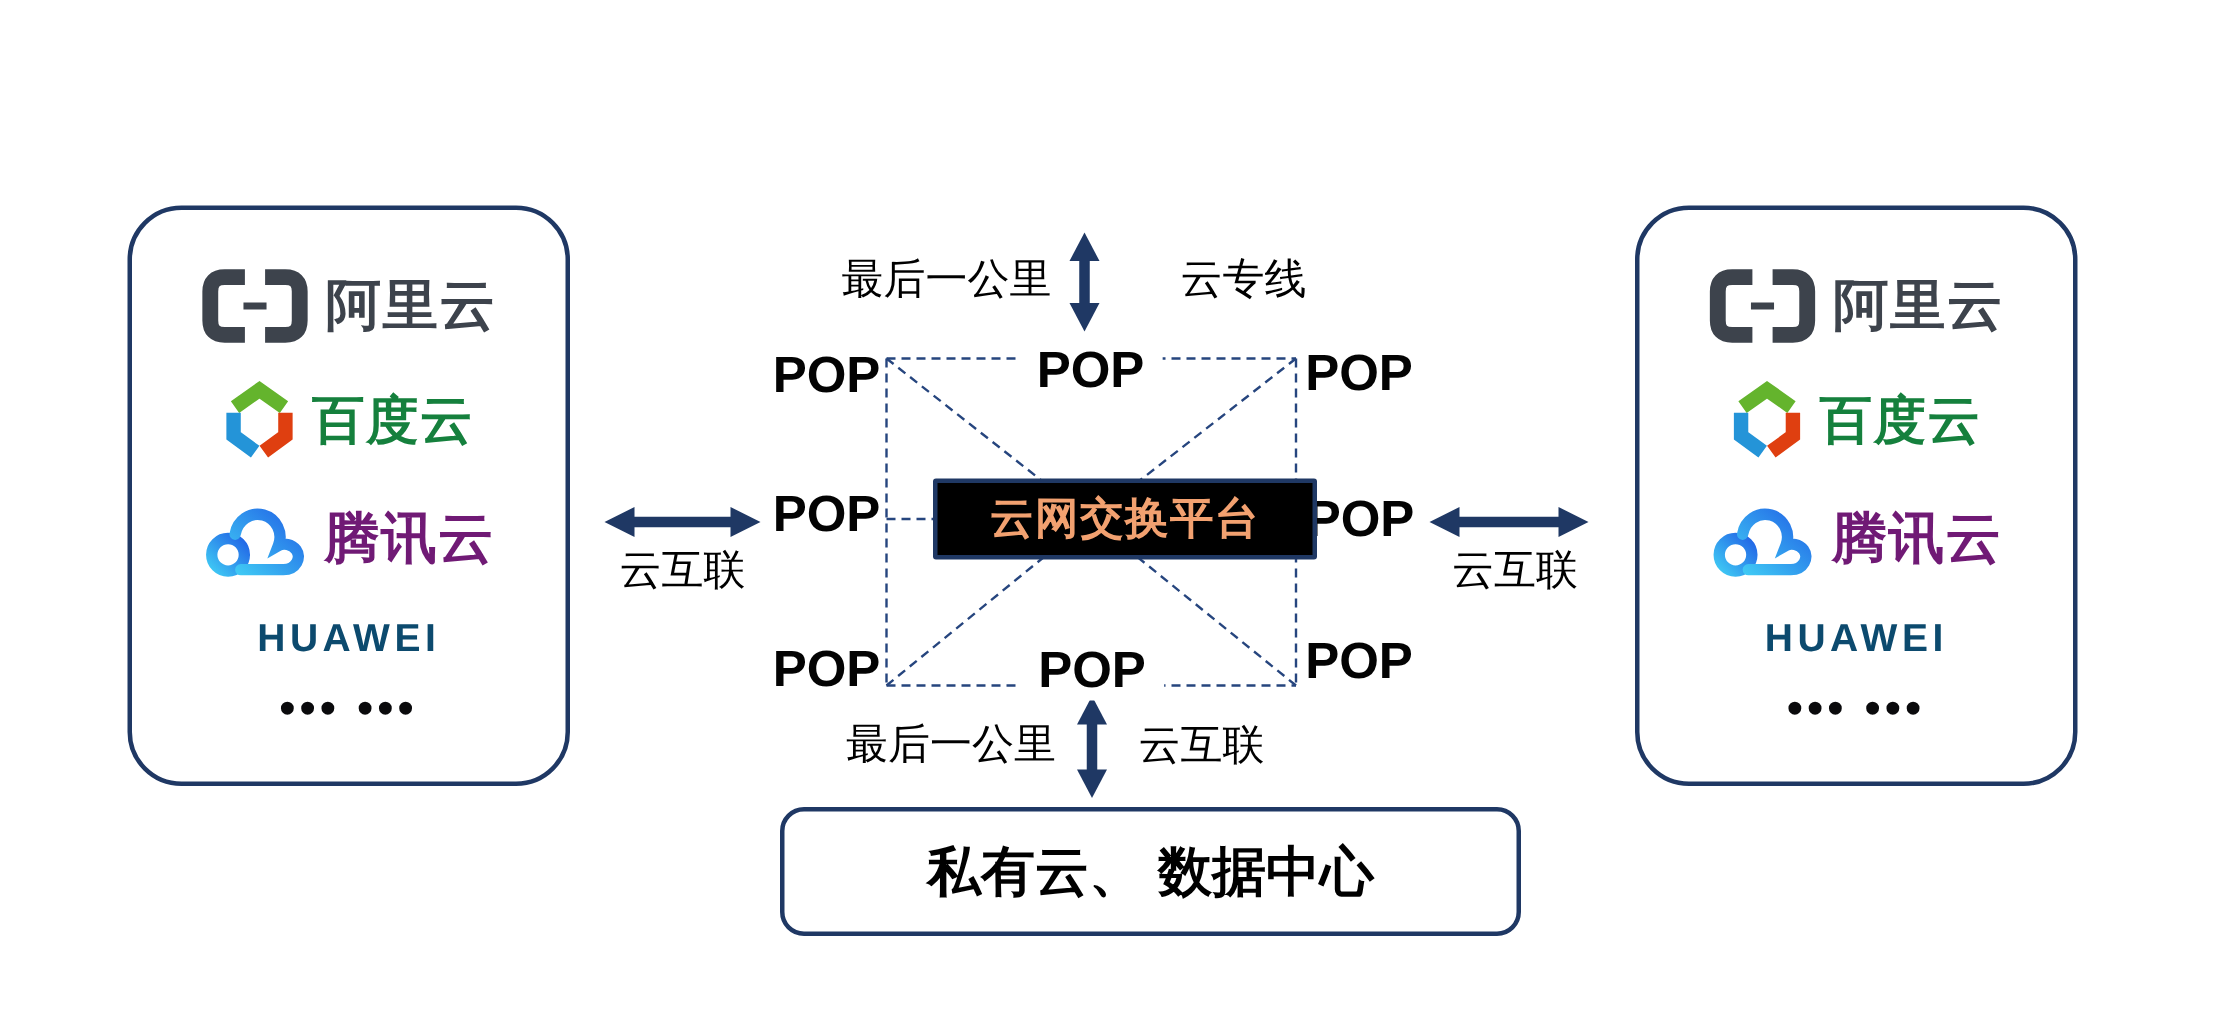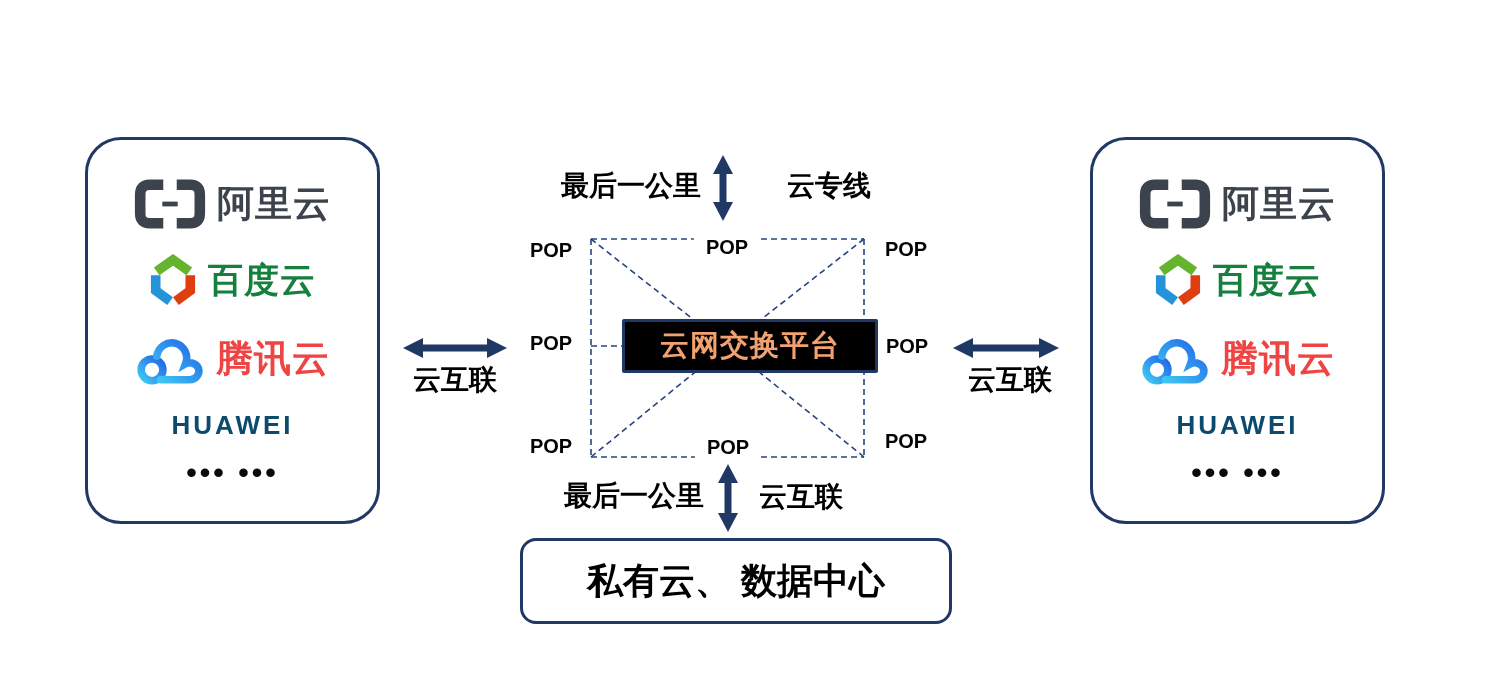--- a/index.html
+++ b/index.html
@@ -7,53 +7,53 @@
     position:relative;width:1485px;height:673px;background:#ffffff;overflow:hidden;
     font-family:"Liberation Sans","DejaVu Sans",sans-serif;
   }
   .mesh{position:absolute;left:0;top:0;z-index:1;}
   .node{
     position:absolute;z-index:2;display:flex;align-items:center;justify-content:center;
     border:3px solid #1f3864;background:#fff;color:#000;box-sizing:border-box;
     font-weight:bold;
   }
   #node-top{left:625px;top:55px;width:208px;height:80px;border-radius:12px;font-size:34px;}
-  #node-bottom{left:520px;top:538px;width:432px;height:86px;border-radius:16px;font-size:36px;}
+  #node-bottom{left:520px;top:538px;width:494px;height:86px;border-radius:16px;font-size:36px;}
   #node-center{
     position:absolute;z-index:3;left:622px;top:319px;width:256px;height:54px;
     background:#000;border:3px solid #1f3864;box-sizing:border-box;border-radius:2px;
     display:flex;align-items:center;justify-content:center;
     color:#f2a170;font-size:29px;font-weight:bold;letter-spacing:1px;
   }
   .pop{
     position:absolute;z-index:2;transform:translate(-50%,-50%);
-    font-weight:bold;font-size:20px;color:#030303;line-height:1;white-space:nowrap;
+    font-weight:bold;font-size:34px;color:#030303;line-height:1;white-space:nowrap;
   }
   .pop.bg{background:#fff;padding:3px 12px;}
   #pop-tl{left:551px;top:250px;}  #pop-tc{left:727px;top:247px;}  #pop-tr{left:906px;top:249px;}
   #pop-ml{left:551px;top:343px;}  #pop-mr{left:907px;top:346px;}
   #pop-bl{left:551px;top:446px;}  #pop-bc{left:728px;top:447px;}  #pop-br{left:906px;top:441px;}
   .lnk{
     position:absolute;z-index:2;transform:translate(-50%,-50%);
-    font-size:28px;color:#000;line-height:1;white-space:nowrap;font-weight:bold;
+    font-size:28px;color:#000;line-height:1;white-space:nowrap;
   }
   #lbl-top-left{left:631px;top:186px;}   #lbl-top-right{left:793px;top:186px;margin-left:36px;}
   #lbl-bottom-left{left:634px;top:496px;}#lbl-bottom-right{left:801px;top:497px;}
   #lbl-left{left:455px;top:380px;}       #lbl-right{left:1010px;top:380px;}
   .provider-box{
     position:absolute;z-index:2;top:137px;width:295px;height:387px;
     border:3px solid #1f3864;border-radius:36px;background:#fff;box-sizing:border-box;
     display:flex;flex-direction:column;justify-content:space-evenly;align-items:center;
     padding:16px 0;
   }
   #providers-left{left:85px;}  #providers-right{left:1090px;}
   .prov-row{display:flex;align-items:center;gap:11px;}
   .ali-text{font-size:37px;font-weight:600;color:#3d434c;letter-spacing:1px;}
   .baidu-text{font-size:35px;font-weight:600;color:#15803d;letter-spacing:1px;}
-  .tencent-text{font-size:37px;font-weight:600;color:#ef4444;letter-spacing:1px;}
+  .tencent-text{font-size:37px;font-weight:600;color:#701a75;letter-spacing:1px;}
   .huawei-text{font-size:26px;font-weight:700;color:#0c4a6e;letter-spacing:3px;}
   .dots-text{font-size:30px;font-weight:700;color:#0a0a0c;letter-spacing:3px;line-height:.6;}
 </style>
 </head>
 <body>
 
 <div class="stage">
 
   <svg class="mesh" width="1485" height="673" viewBox="0 0 1485 673">
 

